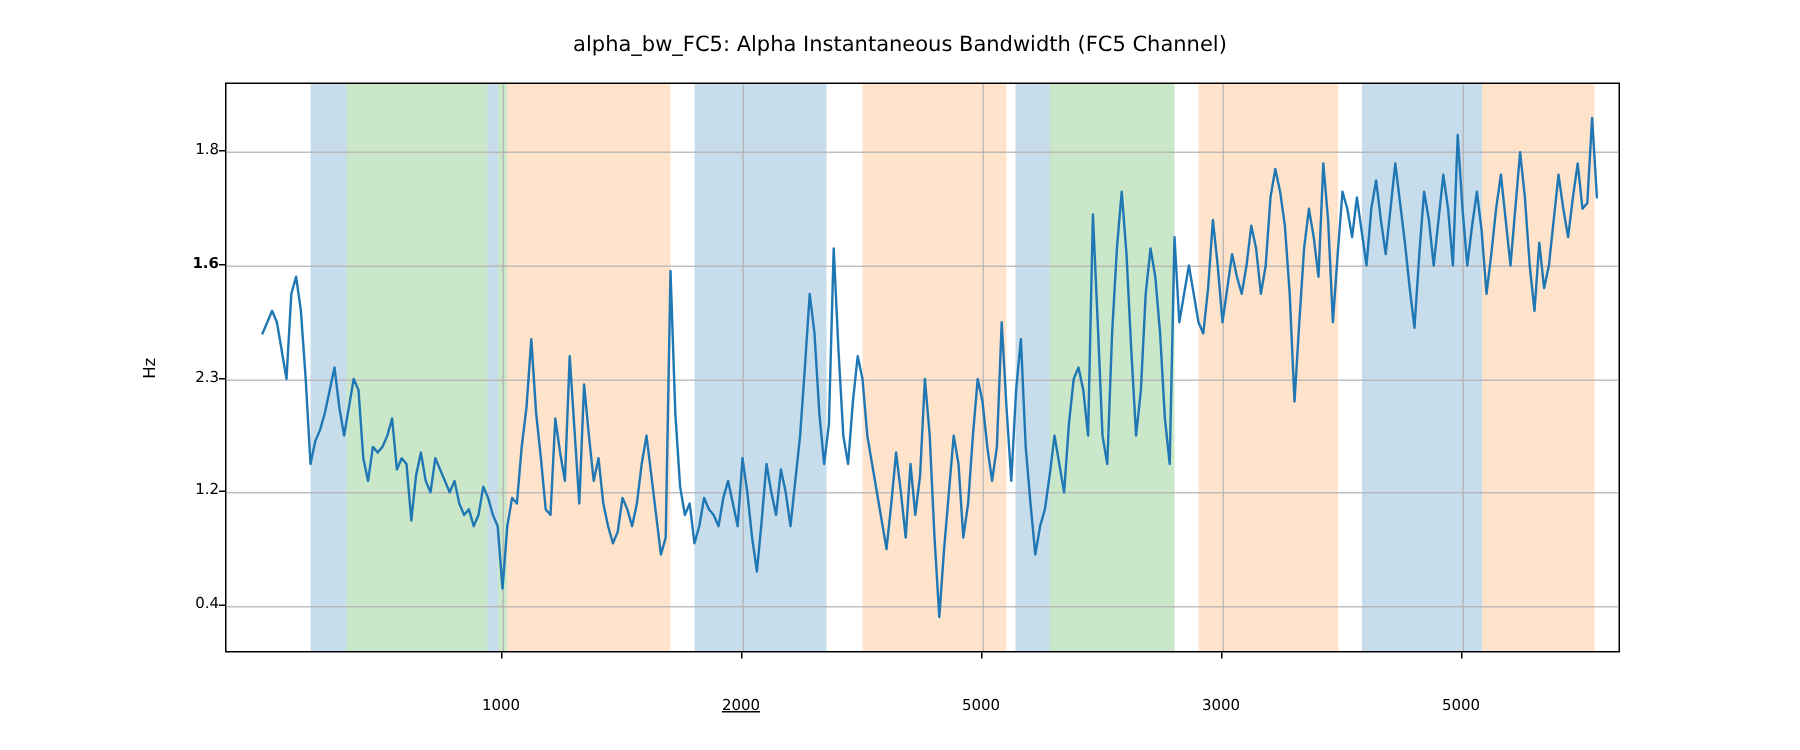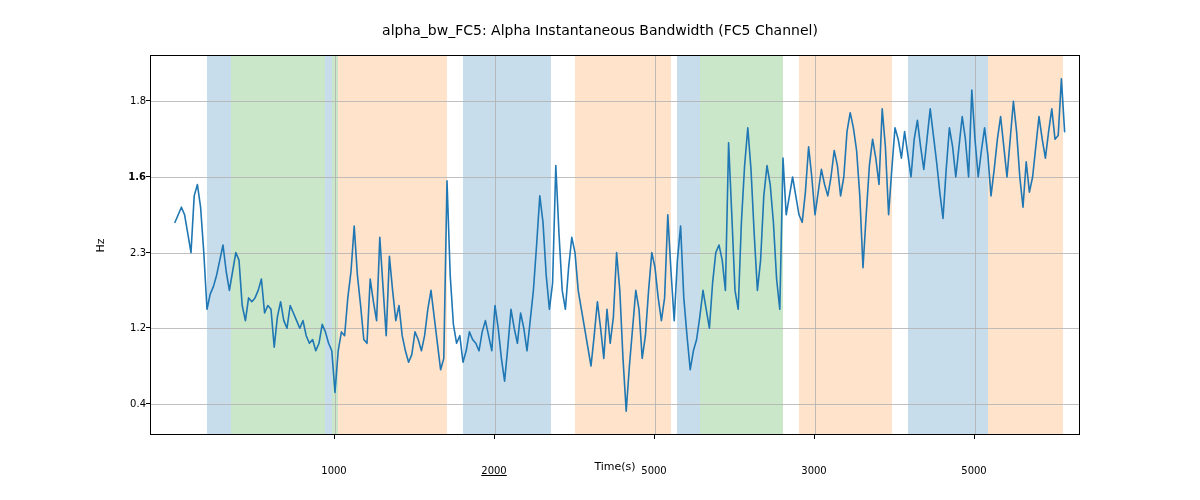--- a/index.html
+++ b/index.html
@@ -161,21 +161,20 @@
         <div class="gridline-h" style="top: 272.16px;"></div>
         <div class="gridline-h" style="top: 196.56px;"></div>
         <div class="gridline-h" style="top: 120.96px;"></div>
         <div class="gridline-h" style="top: 45.36px;"></div>
       </div>
     <svg class="line-plot" viewBox="0 0 928 378" preserveAspectRatio="none">
       <polyline id="series-poly" points="24.0,166.3 27.2,158.8 30.4,151.2 33.6,158.8 36.8,177.7 40.0,196.6 43.2,139.9 46.4,128.5 49.6,151.2 52.8,196.6 56.0,253.3 59.2,238.1 62.4,230.6 65.6,219.2 68.8,204.1 72.0,189.0 75.2,215.5 78.4,234.4 81.6,215.5 84.8,196.6 88.0,204.1 91.2,249.5 94.4,264.6 97.6,241.9 100.8,245.7 104.0,241.9 107.2,234.4 110.4,223.0 113.6,257.0 116.8,249.5 120.0,253.3 123.2,291.1 126.4,260.8 129.6,245.7 132.8,264.6 136.0,272.2 139.2,249.5 142.4,257.0 145.6,264.6 148.8,272.2 152.0,264.6 155.2,279.7 158.4,287.3 161.6,283.5 164.8,294.8 168.0,287.3 171.2,268.4 174.4,275.9 177.6,287.3 180.8,294.8 184.0,336.4 187.2,294.8 190.4,275.9 193.6,279.7 196.8,241.9 200.0,215.5 203.2,170.1 206.4,219.2 209.6,249.5 212.8,283.5 216.0,287.3 219.2,223.0 222.4,245.7 225.6,264.6 228.8,181.4 232.0,230.6 235.2,279.7 238.4,200.3 241.6,234.4 244.8,264.6 248.0,249.5 251.2,279.7 254.4,294.8 257.6,306.2 260.8,298.6 264.0,275.9 267.2,283.5 270.4,294.8 273.6,279.7 276.8,253.3 280.0,234.4 283.2,260.8 286.4,287.3 289.6,313.7 292.8,302.4 296.0,124.7 299.2,219.2 302.4,268.4 305.6,287.3 308.8,279.7 312.0,306.2 315.2,294.8 318.4,275.9 321.6,283.5 324.8,287.3 328.0,294.8 331.2,275.9 334.4,264.6 337.6,279.7 340.8,294.8 344.0,249.5 347.2,272.2 350.4,302.4 353.6,325.1 356.8,291.1 360.0,253.3 363.2,272.2 366.4,287.3 369.6,257.0 372.8,272.2 376.0,294.8 379.2,264.6 382.4,234.4 385.6,189.0 388.8,139.9 392.0,166.3 395.2,219.2 398.4,253.3 401.6,226.8 404.8,109.6 408.0,177.7 411.2,234.4 414.4,253.3 417.6,211.7 420.8,181.4 424.0,196.6 427.2,234.4 430.4,253.3 433.6,272.2 436.8,291.1 440.0,310.0 443.2,279.7 446.4,245.7 449.6,272.2 452.8,302.4 456.0,253.3 459.2,287.3 462.4,260.8 465.6,196.6 468.8,234.4 472.0,302.4 475.2,355.3 478.4,310.0 481.6,272.2 484.8,234.4 488.0,253.3 491.2,302.4 494.4,279.7 497.6,234.4 500.8,196.6 504.0,211.7 507.2,241.9 510.4,264.6 513.6,241.9 516.8,158.8 520.0,215.5 523.2,264.6 526.4,204.1 529.6,170.1 532.8,241.9 536.0,279.7 539.2,313.7 542.4,294.8 545.6,283.5 548.8,260.8 552.0,234.4 555.2,253.3 558.4,272.2 561.6,226.8 564.8,196.6 568.0,189.0 571.2,204.1 574.4,234.4 577.6,86.9 580.8,158.8 584.0,234.4 587.2,253.3 590.4,166.3 593.6,109.6 596.8,71.8 600.0,113.4 603.2,177.7 606.4,234.4 609.6,204.1 612.8,139.9 616.0,109.6 619.2,128.5 622.4,166.3 625.6,223.0 628.8,253.3 632.0,102.1 635.2,158.8 638.4,139.9 641.6,121.0 644.8,139.9 648.0,158.8 651.2,166.3 654.4,136.1 657.6,90.7 660.8,121.0 664.0,158.8 667.2,136.1 670.4,113.4 673.6,128.5 676.8,139.9 680.0,121.0 683.2,94.5 686.4,109.6 689.6,139.9 692.8,121.0 696.0,75.6 699.2,56.7 702.4,71.8 705.6,94.5 708.8,139.9 712.0,211.7 715.2,158.8 718.4,109.6 721.6,83.2 724.8,102.1 728.0,128.5 731.2,52.9 734.4,90.7 737.6,158.8 740.8,113.4 744.0,71.8 747.2,83.2 750.4,102.1 753.6,75.6 756.8,98.3 760.0,121.0 763.2,83.2 766.4,64.3 769.6,90.7 772.8,113.4 776.0,83.2 779.2,52.9 782.4,79.4 785.6,105.8 788.8,136.1 792.0,162.5 795.2,113.4 798.4,71.8 801.6,90.7 804.8,121.0 808.0,90.7 811.2,60.5 814.4,83.2 817.6,121.0 820.8,34.0 824.0,83.2 827.2,121.0 830.4,94.5 833.6,71.8 836.8,98.3 840.0,139.9 843.2,113.4 846.4,83.2 849.6,60.5 852.8,90.7 856.0,121.0 859.2,83.2 862.4,45.4 865.6,75.6 868.8,121.0 872.0,151.2 875.2,105.8 878.4,136.1 881.6,121.0 884.8,90.7 888.0,60.5 891.2,83.2 894.4,102.1 897.6,75.6 900.8,52.9 904.0,83.2 907.2,79.4 910.4,22.7 913.6,75.6"></polyline>
     </svg>
   </div>
 
-  <div class="xlabel">Time(s)</div>
   <div class="ylabel">
     <span>Hz</span>
   </div>
 
   <div id="xtick-layer">
       <div class="tick-x" style="left: 334px;">1000</div>
       <div class="tick-mark-x" style="left: 334px;"></div>
       <div class="tick-x" style="left: 494px; text-decoration: underline;">2000</div>
       <div class="tick-mark-x" style="left: 494px;"></div>
       <div class="tick-x" style="left: 654px;">5000</div>

